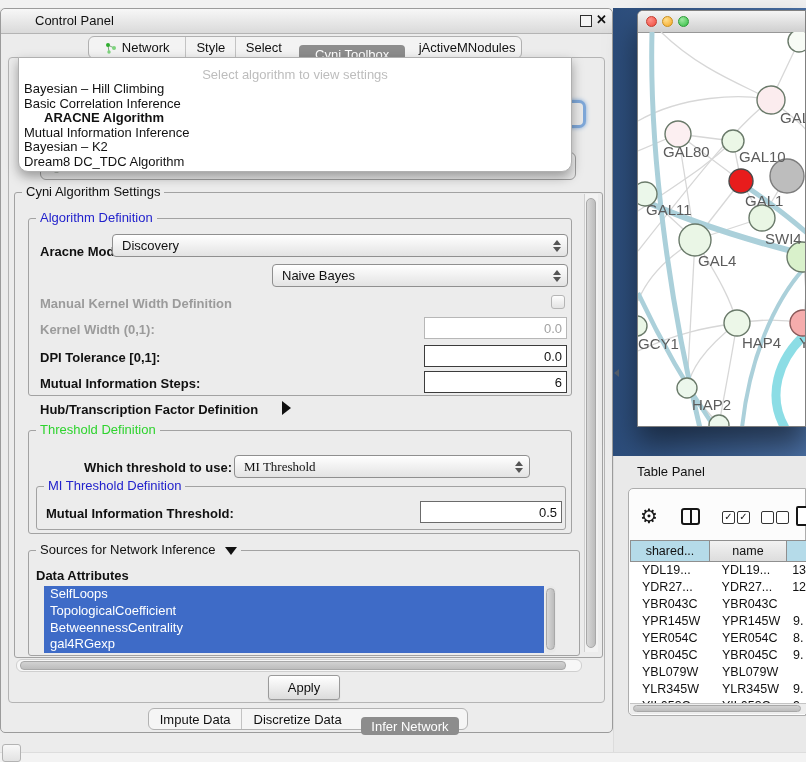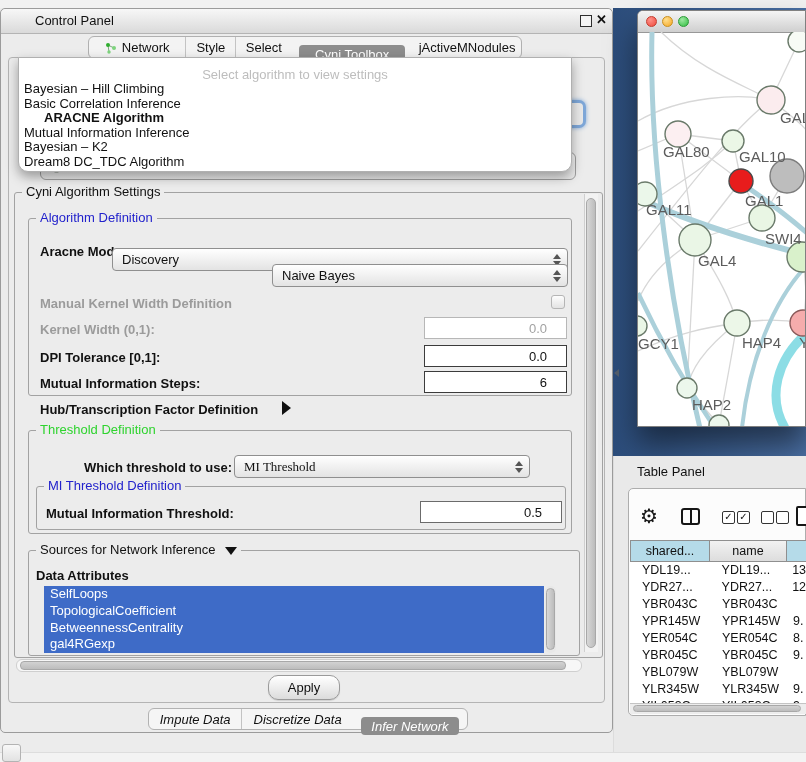--- a/index.html
+++ b/index.html
@@ -9,21 +9,21 @@
   .fieldset{position:absolute;border:1px solid #a2a2a2;border-radius:3px;}
   .legend{position:absolute;background:#ececec;padding:0 4px;font-size:13px;line-height:13px;white-space:nowrap;}
   .lbl{position:absolute;font-size:13px;font-weight:bold;white-space:nowrap;}
   .dis{color:#9b9b9b;}
   .combo{position:absolute;border:1px solid #8f8f8f;border-radius:4px;background:linear-gradient(#ffffff,#e3e3e3);
          font-size:13px;display:flex;align-items:center;padding-left:9px;box-sizing:border-box;}
   .arrows{position:absolute;right:6px;top:0;bottom:0;display:flex;flex-direction:column;justify-content:center;gap:2px;}
   .tri-up{width:0;height:0;border-left:4px solid transparent;border-right:4px solid transparent;border-bottom:5px solid #555;}
   .tri-down{width:0;height:0;border-left:4px solid transparent;border-right:4px solid transparent;border-top:5px solid #555;}
   .tfield{position:absolute;background:#fff;border:1px solid #3c3c3c;font-size:13px;display:flex;align-items:center;
-          justify-content:flex-end;padding-right:19px;box-sizing:border-box;}
+          justify-content:flex-end;padding-right:4px;box-sizing:border-box;}
   .tfield.dis{border-color:#b7b7b7;color:#a2a2a2;}
   .dd-item{height:14.5px;line-height:14.5px;font-size:13px;padding-left:5px;white-space:nowrap;}
   .dd-item.bold{font-weight:bold;padding-left:25px;}
   .src-item{height:16.8px;line-height:16.8px;font-size:13px;color:#fff;padding-left:6px;white-space:nowrap;}
   .tabseg{display:flex;align-items:center;justify-content:center;font-size:13px;height:100%;box-sizing:border-box;
           border-left:1px solid #c3c3c3;white-space:nowrap;}
   .tabseg.first{border-left:none;}
   .tabseg.sel{background:#8d8d8d;color:#fff;border-radius:4px;border-left:none;margin:8px;height:calc(100% - 2px);}
   .trow{display:flex;height:16.9px;align-items:center;}
   .tcell{overflow:hidden;white-space:nowrap;font-size:12.5px;box-sizing:border-box;}
@@ -104,21 +104,21 @@
   <div class="fieldset" style="left:14px;top:192px;width:587px;height:464px;"></div>
   <span class="legend" style="left:22px;top:185px;">Cyni Algorithm Settings</span>
 
   <div class="abs" style="left:584px;top:194px;width:14px;height:458px;background:#f2f2f2;border-left:1px solid #cfcfcf;box-sizing:border-box;"></div>
   <div class="thumb-v" style="left:586px;top:198px;width:10px;height:450px;"></div>
 
   <div class="fieldset" style="left:28px;top:218px;width:542px;height:176px;"></div>
   <span class="legend" style="left:36px;top:211px;color:#2222cc;">Algorithm Definition</span>
 
   <span class="lbl" style="left:40px;top:244px;">Aracne Mode:</span>
-  <div class="combo" style="left:112px;top:248px;width:456px;height:23px;">
+  <div class="combo" style="left:112px;top:234px;width:456px;height:23px;">
     <span>Discovery</span>
     <span class="arrows">
         <span class="tri-up"></span>
         <span class="tri-down"></span>
       </span>
   </div>
 
   <div class="combo" style="left:272px;top:264px;width:296px;height:23px;">
     <span>Naive Bayes</span>
     <span class="arrows">
@@ -178,26 +178,26 @@
       <div class="src-item">TopologicalCoefficient</div>
       <div class="src-item">BetweennessCentrality</div>
       <div class="src-item">gal4RGexp</div>
     </div>
   <div class="abs" style="left:545px;top:586px;width:11px;height:67px;background:#e8e8e8;border-radius:5px;"></div>
   <div class="thumb-v" style="left:546px;top:588px;width:9px;height:62px;"></div>
 
   <div class="abs" style="left:16px;top:659px;width:566px;height:13px;background:#f7f7f7;border:1px solid #cfcfcf;border-radius:6px;box-sizing:border-box;"></div>
   <div class="thumb-h" style="left:20px;top:661px;width:546px;height:9px;"></div>
 
-  <div class="abs" style="left:268px;top:675px;width:70px;height:23px;border:1px solid #9a9a9a;border-radius:10px;background:linear-gradient(#ffffff,#dcdcdc);
+  <div class="abs" style="left:268px;top:675px;width:70px;height:23px;border:1px solid #9a9a9a;border-radius:3px;background:linear-gradient(#ffffff,#dcdcdc);
               display:flex;align-items:center;justify-content:center;font-size:13px;box-shadow:0 1px 1px rgba(0,0,0,0.12);">
     <span>Apply</span>
   </div>
 
-  <div class="abs" style="left:148px;top:708px;width:320px;height:22px;background:#f5f5f5;border:1px solid #b2b2b2;border-radius:6px;display:flex;box-sizing:border-box;font-style:italic;">
+  <div class="abs" style="left:148px;top:708px;width:320px;height:22px;background:#f5f5f5;border:1px solid #b2b2b2;border-radius:6px;display:flex;box-sizing:border-box;">
     <div class="tabseg first" style="width:96px;">
       <span>Impute Data</span>
     </div>
     <div class="tabseg" style="width:116px;">
       <span>Discretize Data</span>
     </div>
     <div class="tabseg sel" style="width:102px;">
       <span>Infer Network</span>
     </div>
   </div>

